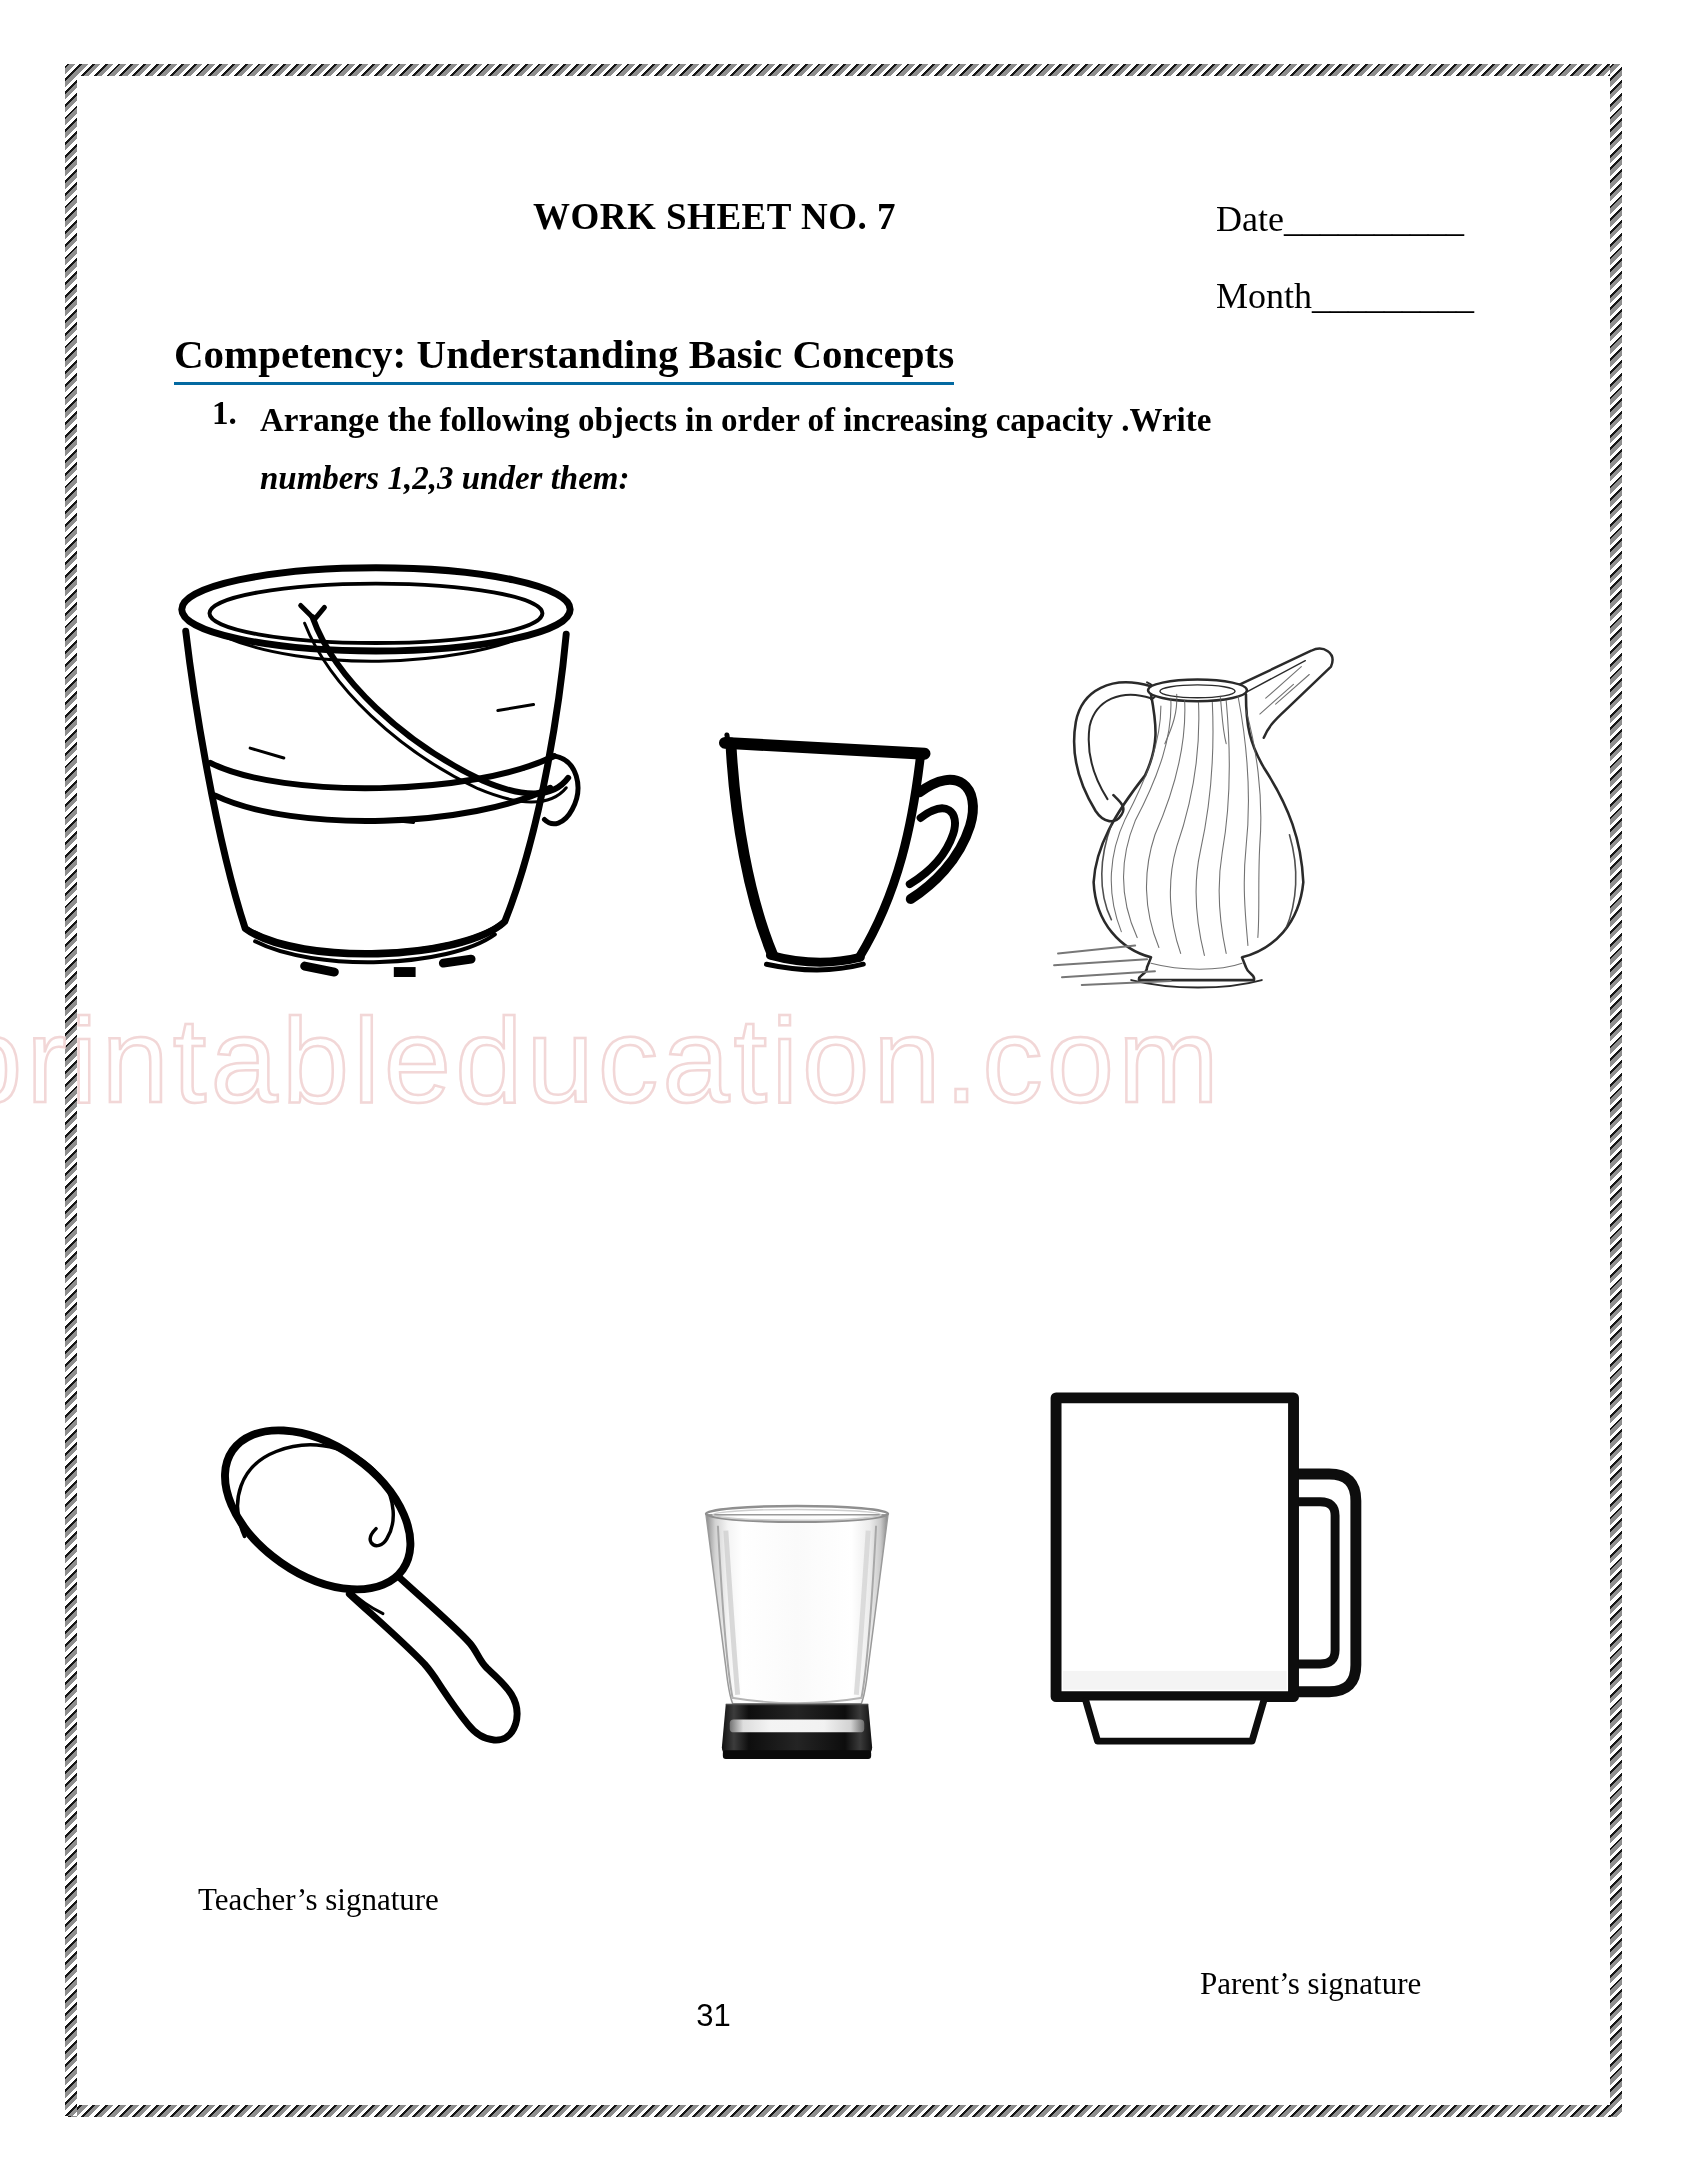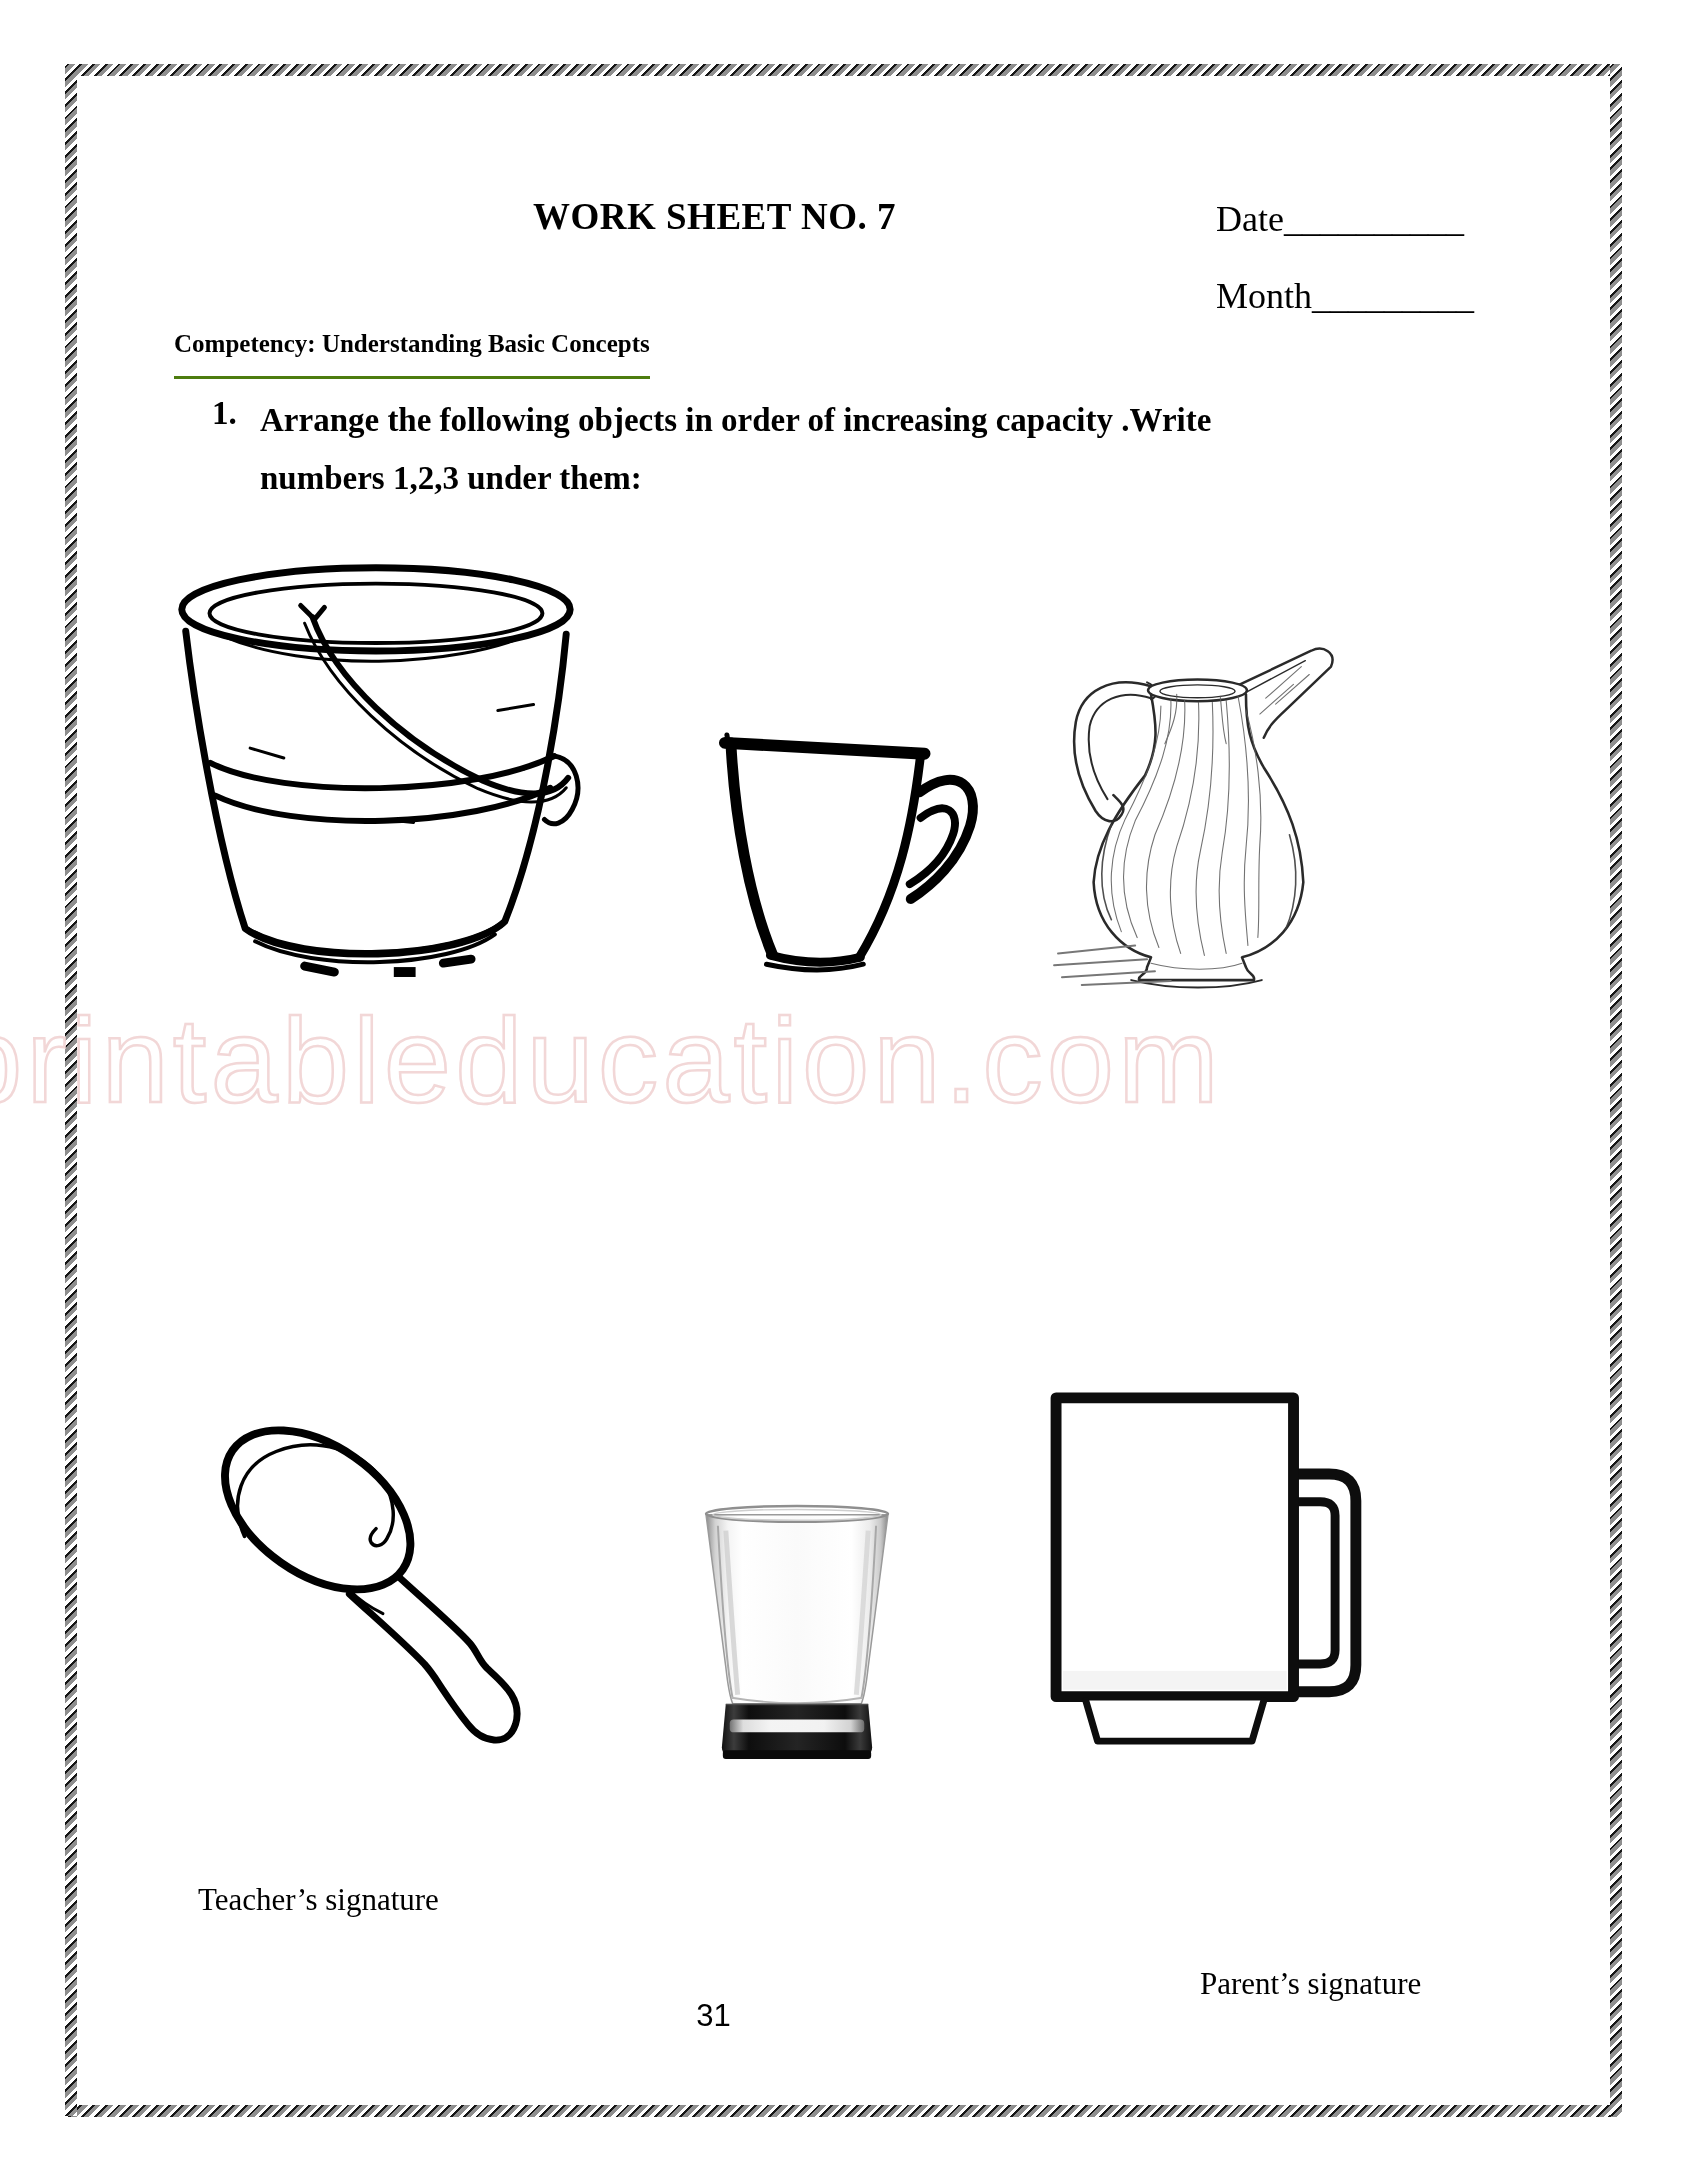--- a/index.html
+++ b/index.html
@@ -8,21 +8,21 @@
   .abs{position:absolute;}
   
   .stripe{position:absolute;
     background:repeating-linear-gradient(135deg,
       #ffffff 0px, #ffffff 1.5px,
       #161616 1.5px, #161616 3.5px,
       #8f8f8f 3.5px, #8f8f8f 7.4px,
       #ffffff 7.4px, #ffffff 9px);}
   .title{font-size:37px;font-weight:bold;letter-spacing:0.5px;}
   .fill-line{font-size:36px;text-align:right;}
-  .competency{font-size:25px;font-weight:bold;border-bottom:3px solid #4d7c0f;padding-bottom:18px;}
+  .competency{font-size:41px;font-weight:bold;border-bottom:3px solid #0369a1;padding-bottom:4px;}
   .question{font-size:33px;font-weight:bold;}
   .signature{font-size:31px;font-weight:normal;}
   .pagenum{font-size:31px;font-family:"Liberation Sans",sans-serif;width:1427px;text-align:center;}
   .watermark{font-family:"Liberation Sans",sans-serif;font-size:121px;letter-spacing:4px;
     color:#ffffff;-webkit-text-stroke:2.5px #f2d7d7;white-space:nowrap;z-index:1;}
   svg{display:block;}
 </style>
 </head>
 <body>
 
@@ -33,21 +33,21 @@
 
 <div class="abs watermark" style="left:-45px;top:990px;">printableducation.com</div>
 
 <div class="abs title" style="left:533px;top:195px;">WORK SHEET NO. 7</div>
 <div class="abs fill-line" style="left:1216px;top:198px;">Date__________</div>
 <div class="abs fill-line" style="left:1216px;top:275px;">Month_________</div>
 <div class="abs competency" style="left:174px;top:330px;">Competency: Understanding Basic Concepts</div>
 
 <div class="abs question" style="left:212px;top:395px;">1.</div>
 <div class="abs question" style="left:260px;top:402px;">Arrange the following objects in order of increasing capacity .Write</div>
-<div class="abs question" style="left:260px;top:460px;">numbers 1,2,3 under them:</div>
+<div class="abs question" style="left:260px;top:460px;font-style:italic;">numbers 1,2,3 under them:</div>
 
 <div class="abs" style="left:156px;top:540px;">
   <svg width="433" height="438" viewBox="0 0 437 442" fill="none" stroke="#000" stroke-linecap="round" stroke-linejoin="round">
     <path d="M30,92 C38,160 60,300 90,392 C140,430 310,425 352,385 C390,290 408,160 414,95" fill="#ffffff" stroke-width="7"></path>
     <ellipse cx="222" cy="70" rx="196" ry="42" fill="#ffffff" stroke-width="7"></ellipse>
     <ellipse cx="222" cy="74" rx="168" ry="30" stroke-width="4"></ellipse>
     <path d="M70,98 C150,132 300,130 380,94" stroke-width="3"></path>
     <path d="M92,393 C150,428 300,423 350,387" stroke-width="6"></path>
     <path d="M100,405 C160,436 295,432 342,398" stroke-width="4"></path>
     <path d="M150,430 l30,6" stroke-width="9"></path>

